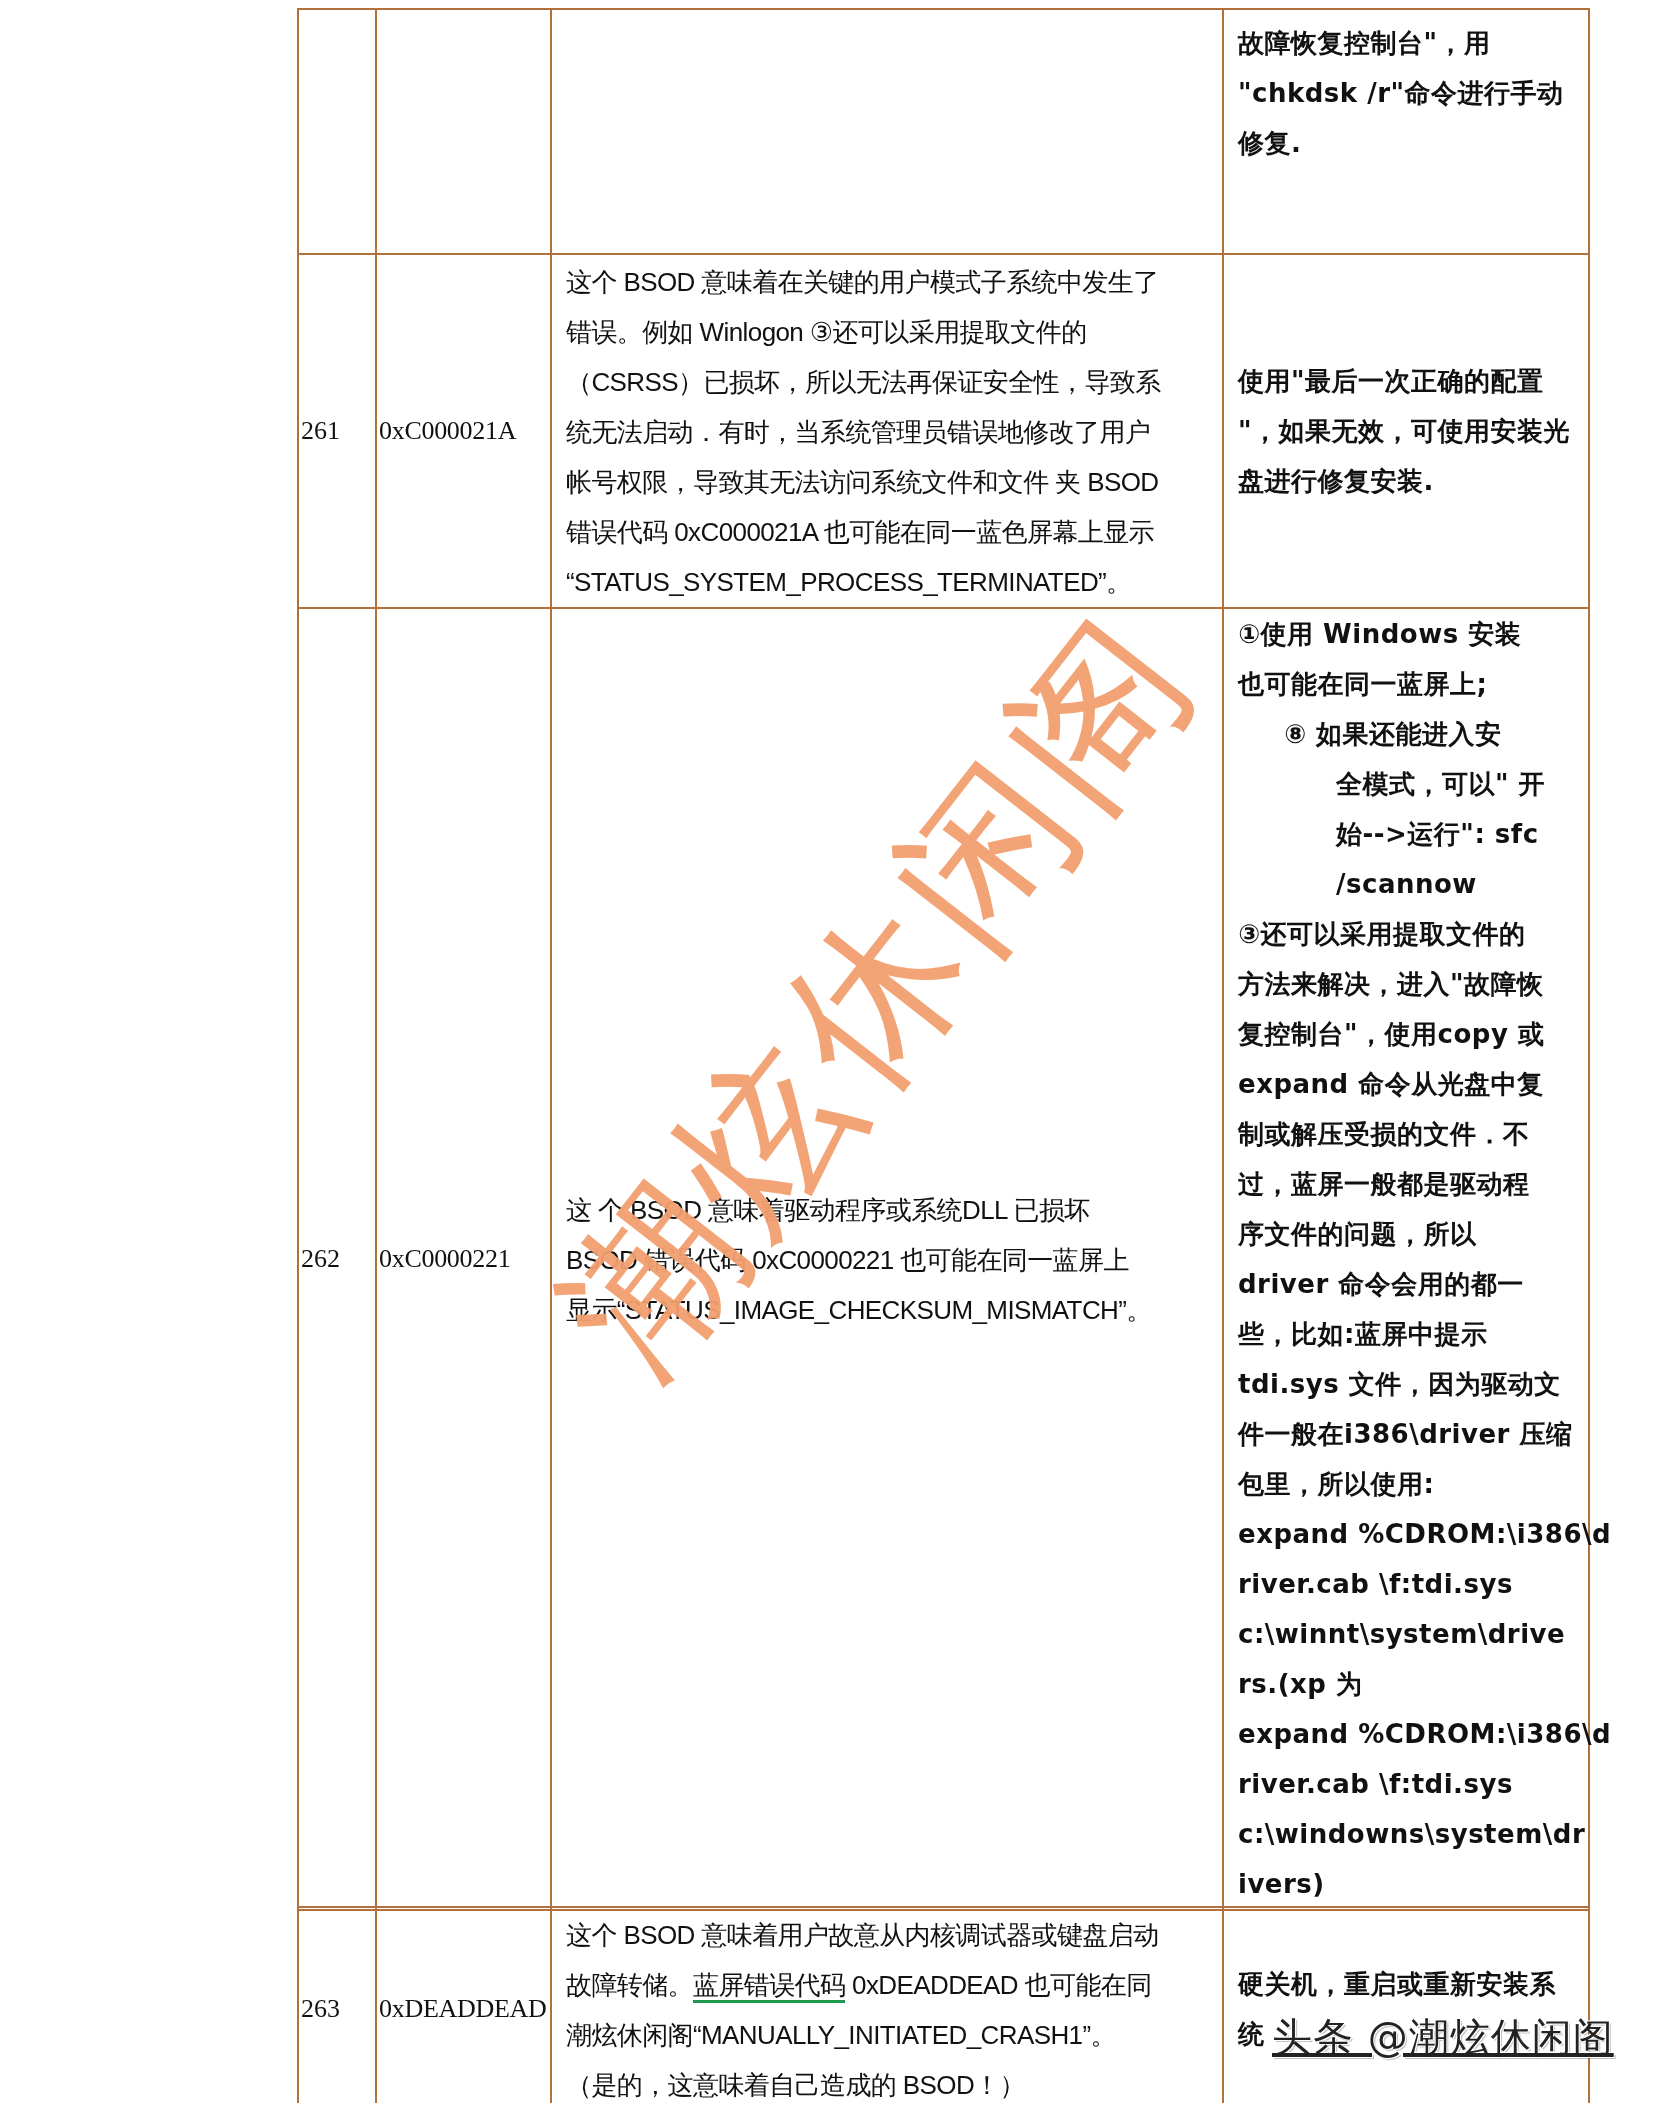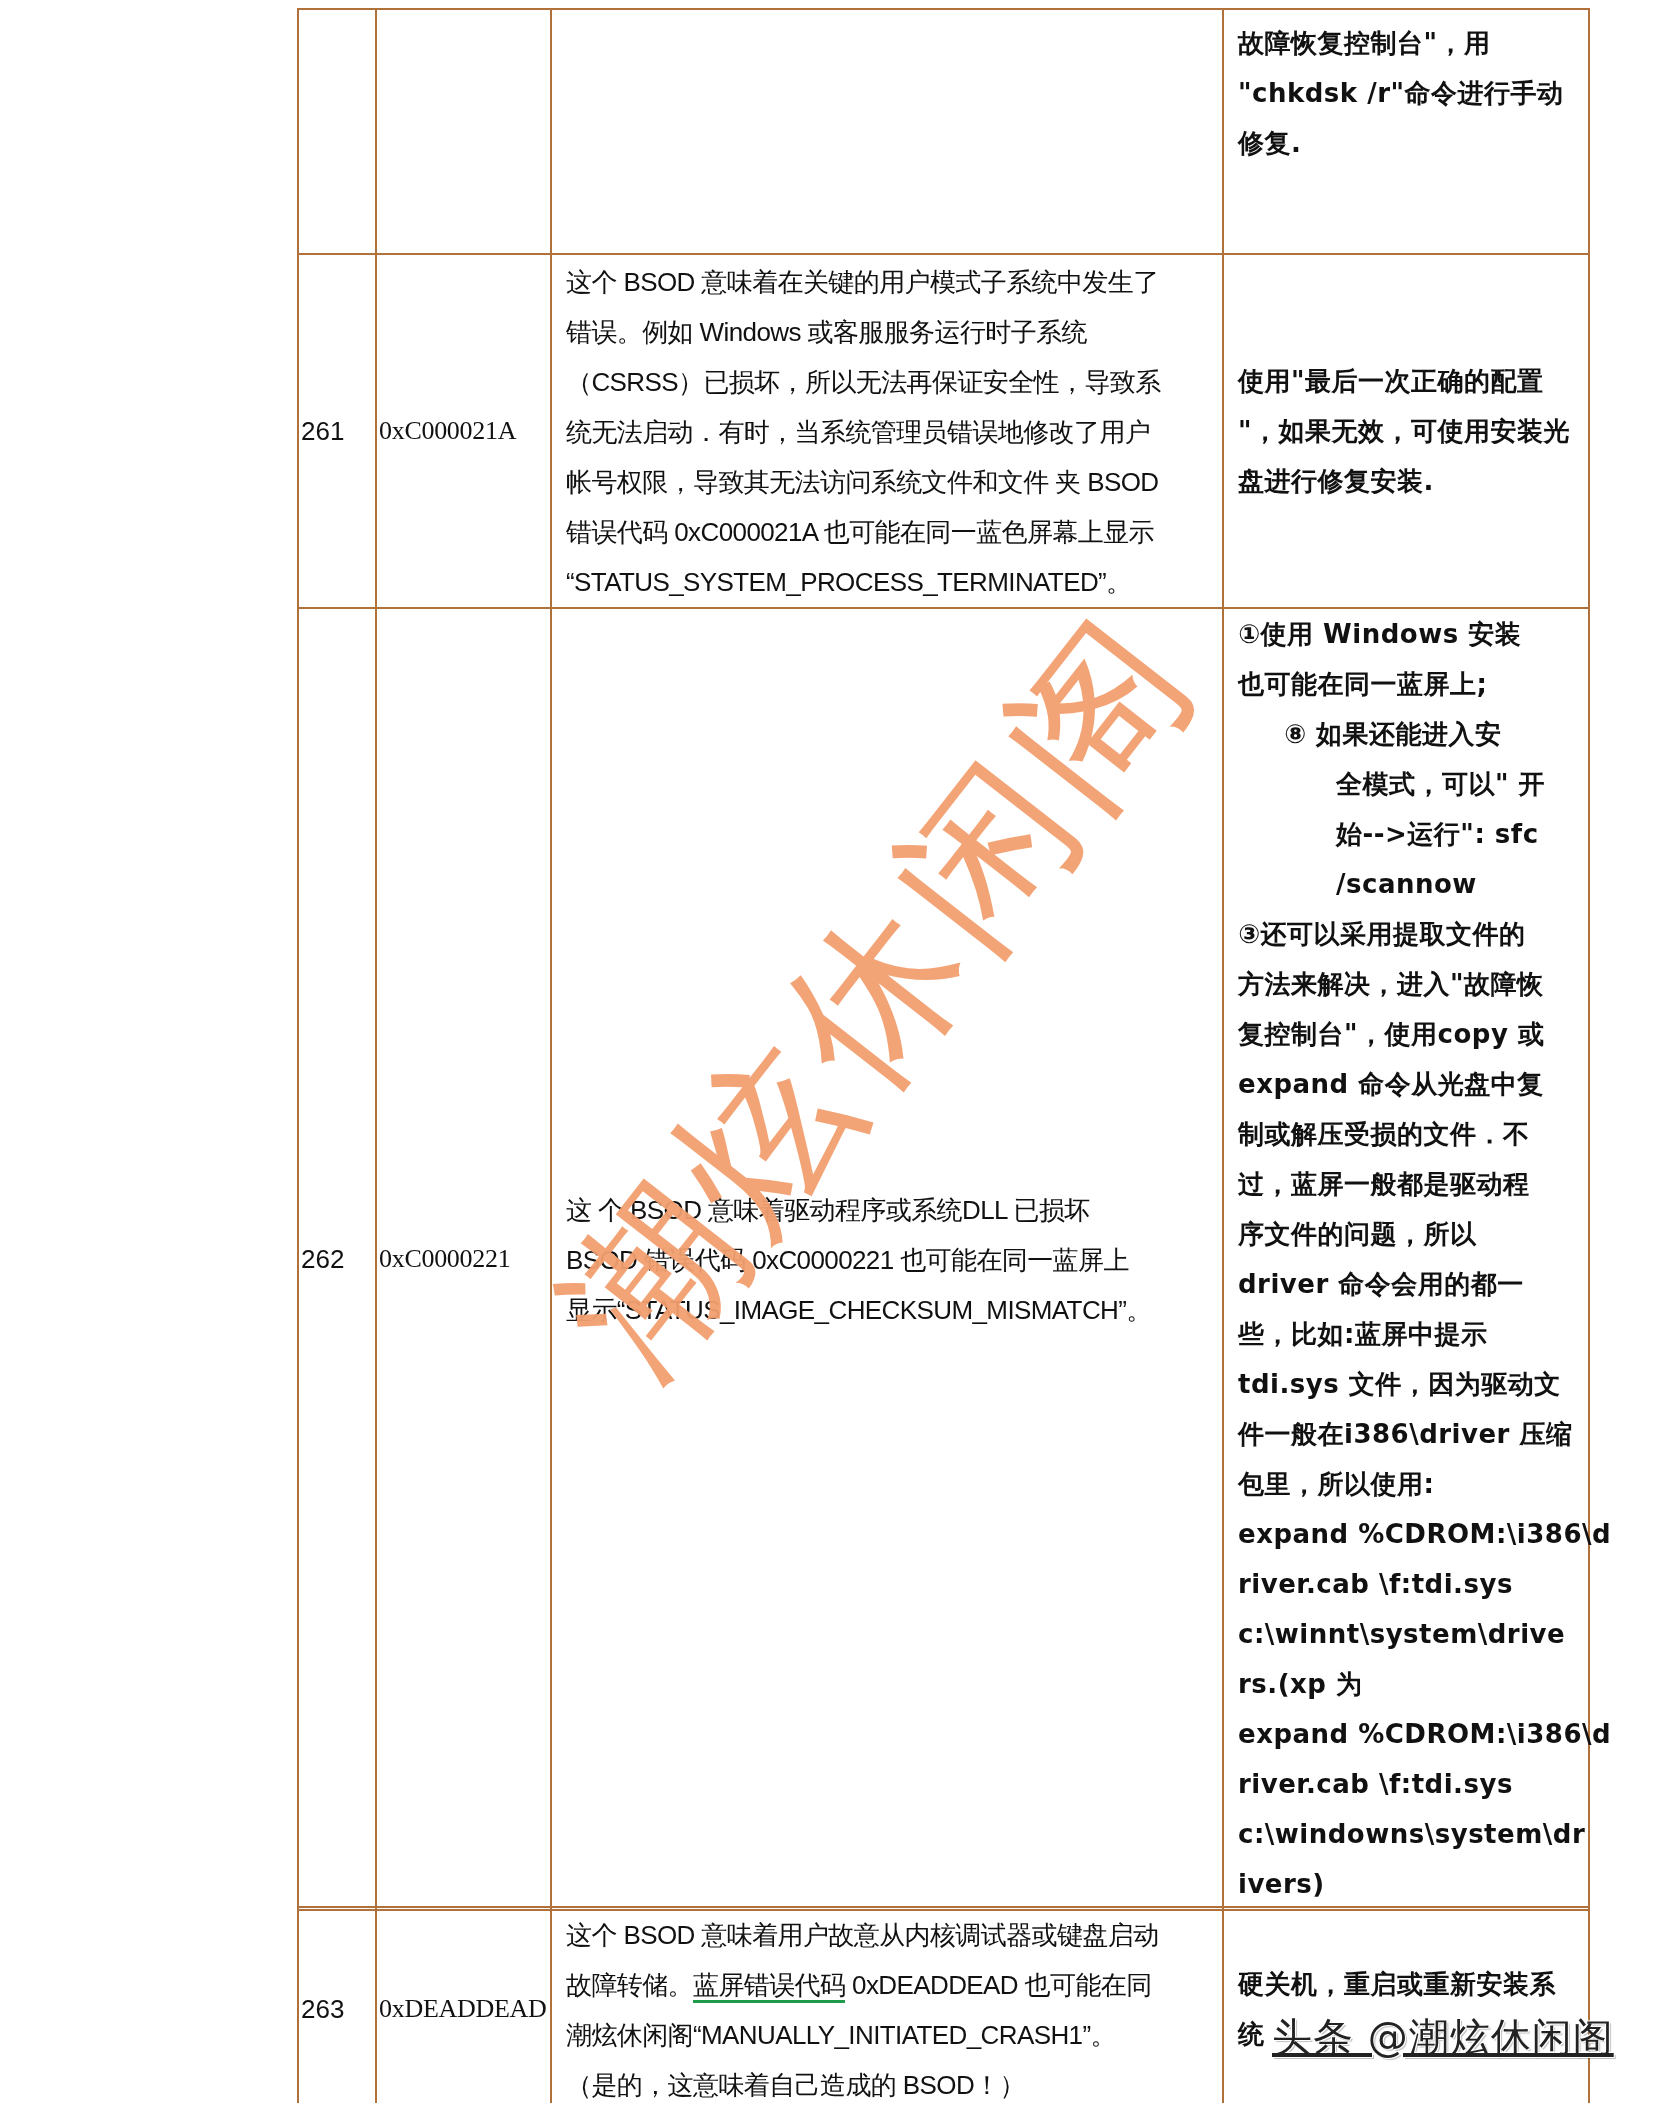--- a/index.html
+++ b/index.html
@@ -4,21 +4,21 @@
 <style>
   html, body { margin:0; padding:0; background:#ffffff; }
   body { width:1654px; height:2103px; position:relative; overflow:hidden;
          font-family:"DejaVu Sans","Liberation Sans",sans-serif; color:#111; }
   .tbl { position:absolute; left:297px; width:1291px; border-collapse:collapse; table-layout:fixed; }
   .tbl td { border:2px solid #b0713a; vertical-align:middle; padding:0; font-size:26px; line-height:50px; }
   .tbl col.c1 { width:78px; }
   .tbl col.c2 { width:175px; }
   .tbl col.c3 { width:672px; }
   .tbl col.c4 { width:366px; }
-  .num { padding-left:2px !important; font-family:Liberation Sans, sans-serif; font-size:27px;margin-top:8px; }
+  .num { padding-left:2px !important; font-family:Liberation Serif, serif; font-size:27px;margin-top:8px; }
   .code { padding-left:2px !important; font-family:Liberation Serif, serif; font-size:27px; letter-spacing:-0.3px; }
   .desc { padding:2px 8px 0 14px !important; font-family:Liberation Sans, sans-serif; font-size:26px; letter-spacing:-0.6px; }
   .fix { padding:0 6px 0 14px !important; font-size:26px; font-weight:bold; letter-spacing:0.5px; word-break:break-all; }
   .fix.top { vertical-align:top !important;margin-top:20px; }
   .line { display:block; white-space:nowrap; }
   .indent { padding-left:46px; }
   .underline { border-bottom:3px solid #1f9a4a;margin-top:6px; }
   #t1 { top:8px; }
   #t1 tr.r0 td { height:235px; }
   #t1 tr.r0 td.fix { vertical-align:top; padding-top:8px !important; }
@@ -53,21 +53,21 @@
       <span class="line">故障恢复控制台"，用</span>
       <span class="line">"chkdsk /r"命令进行手动</span>
       <span class="line">修复.</span>
     </td>
   </tr>
   <tr class="r1">
     <td class="num">261</td>
     <td class="code">0xC000021A</td>
     <td class="desc">
       <span class="line">这个 BSOD  意味着在关键的用户模式子系统中发生了</span>
-      <span class="line">错误。例如 Windows  或客服服务运行时子系统</span>
+      <span class="line">错误。例如 Winlogon  ③还可以采用提取文件的</span>
       <span class="line">（CSRSS）已损坏，所以无法再保证安全性，导致系</span>
       <span class="line">统无法启动．有时，当系统管理员错误地修改了用户</span>
       <span class="line">帐号权限，导致其无法访问系统文件和文件 夹 BSOD</span>
       <span class="line">错误代码 0xC000021A  也可能在同一蓝色屏幕上显示</span>
       <span class="line">“STATUS_SYSTEM_PROCESS_TERMINATED”。</span>
     </td>
     <td class="fix">
       <span class="line">使用"最后一次正确的配置</span>
       <span class="line">"，如果无效，可使用安装光</span>
       <span class="line">盘进行修复安装.</span>

